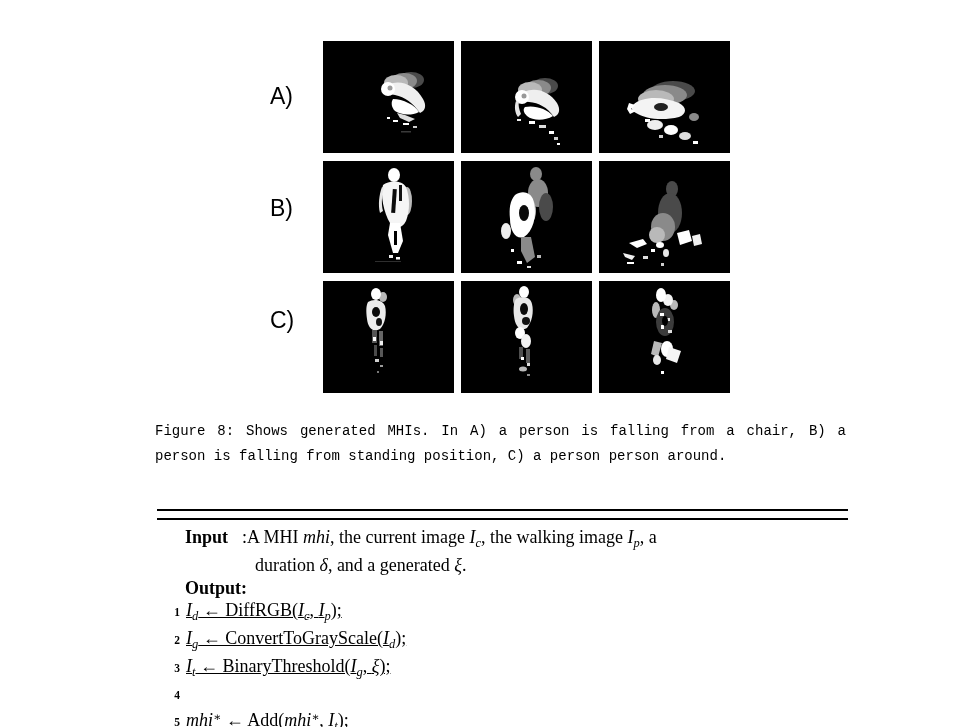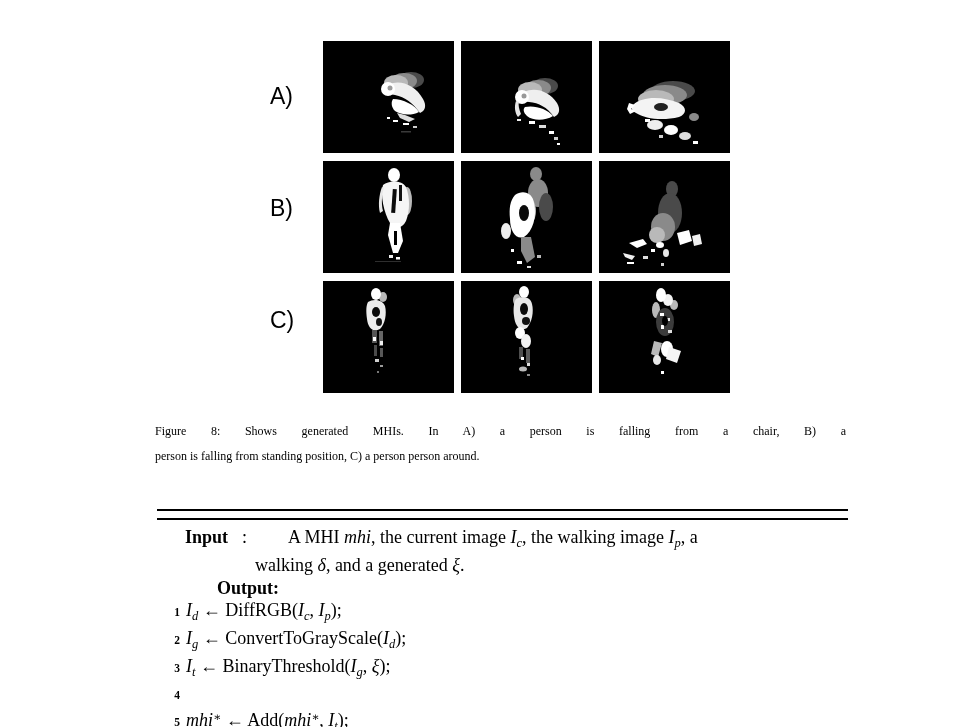--- a/index.html
+++ b/index.html
@@ -17,37 +17,37 @@
   .mhi-grid{
     position:absolute;left:323px;top:41px;
     display:grid;grid-template-columns:repeat(3,131px);
     grid-auto-rows:112px;gap:8px 7px;
   }
   .mhi-cell{width:131px;height:112px;background:#000;}
   .mhi-cell svg{display:block;}
   
   .caption{
     position:absolute;left:155px;top:419px;width:691px;
-    font-size:12px;line-height:25px;
+    font-size:14px;line-height:25px;font-family:Liberation Mono, monospace;
   }
   .cap-line.just{text-align:justify;text-align-last:justify;}
   
   .algo{position:absolute;left:157px;top:509px;width:691px;font-size:18px;}
   .rule-double{height:7px;border-top:2px solid #000;border-bottom:2px solid #000;margin-bottom:6px;}
   .algo-line{line-height:22.6px;display:flex;align-items:baseline;}
-  .io-row{padding-left:28px;gap:41px;}
+  .io-row{padding-left:28px;}
   .io-label{flex:0 0 62px;display:flex;justify-content:space-between;white-space:nowrap;}
   .io-label b{font-weight:bold;}
   .io-label .colon{font-weight:normal;}
-  .io-label.out{display:block;margin-left:32px;}
+  .io-label.out{display:block;}
   .io-text{flex:1;}
   .cont-row{padding-left:98px;}
   .step{padding-left:12px;}
   .step-num{flex:0 0 11px;text-align:right;font-weight:bold;font-size:11.5px;margin-right:6px;}
-  .step-text{flex:1;}
+  .step-text{flex:1;text-decoration:underline;}
   .mi{font-style:italic;margin-top:10px;}
   .msub{font-size:12.5px;vertical-align:-3.5px;}
   .msup{font-size:12px;vertical-align:5px;}
 </style>
 </head>
 <body>
 
 <div>
 
   <div class="row-label" id="lblA">A)</div>
@@ -239,21 +239,21 @@
     <div class="rule-double"></div>
 
     <div class="algo-line io-row">
       <span class="io-label">
           <b>Input</b>
           <span class="colon">:</span>
         </span>
       <span class="io-text"><span>A MHI </span><span class="mi">mhi</span><span>, the current image </span><span class="mi">I</span><span class="mi msub">c</span><span>, the walking image </span><span class="mi">I</span><span class="mi msub">p</span><span>, a</span></span>
     </div>
     <div class="algo-line cont-row">
-      <span class="io-text"><span>walking </span><span class="mi">δ</span><span>, and a generated </span><span class="mi">ξ</span><span>.</span></span>
+      <span class="io-text"><span>duration </span><span class="mi">δ</span><span>, and a generated </span><span class="mi">ξ</span><span>.</span></span>
     </div>
     <div class="algo-line io-row">
       <span class="io-label out"><b>Output:</b></span>
     </div>
 
     <div class="algo-line step">
       <span class="step-num">1</span>
       <span class="step-text"><span class="mi">I</span><span class="mi msub">d</span><span> ← DiffRGB(</span><span class="mi">I</span><span class="mi msub">c</span><span>, </span><span class="mi">I</span><span class="mi msub">p</span><span>);</span></span>
     </div>
     <div class="algo-line step">

